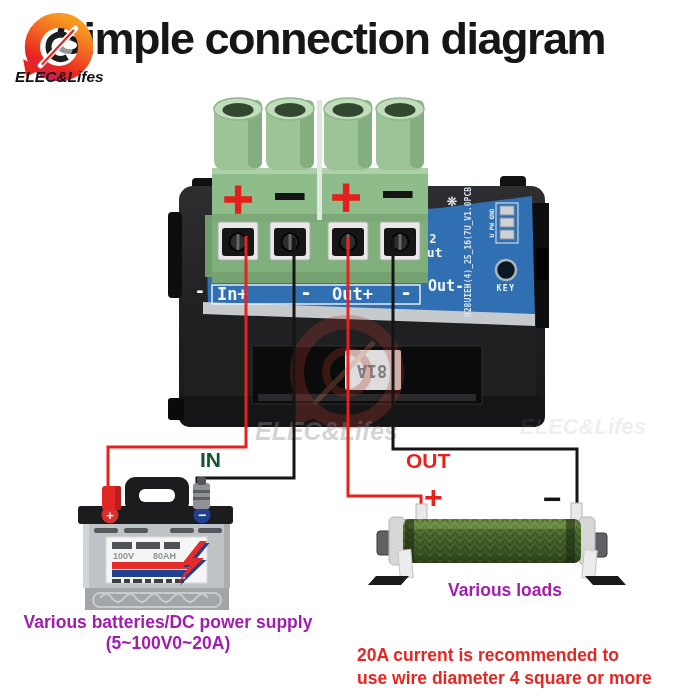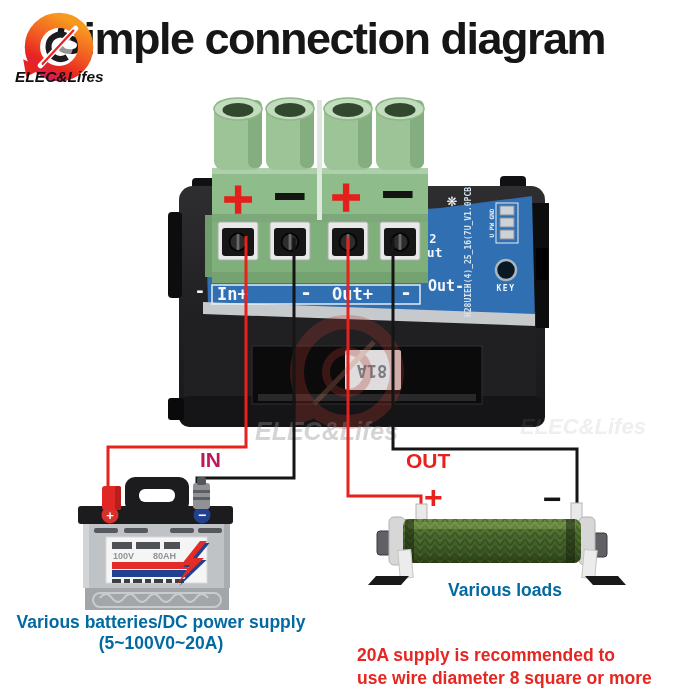--- a/index.html
+++ b/index.html
@@ -3,26 +3,26 @@
 <meta charset="utf-8">
 <style>
   html,body{margin:0;padding:0;background:#fff;}
   #stage{position:relative;width:700px;height:700px;background:#fff;overflow:hidden;
          font-family:"Liberation Sans",sans-serif;}
   #scene{position:absolute;left:0;top:0;}
   .abs{position:absolute;white-space:nowrap;}
   .title{left:55px;top:13px;font-size:45px;font-weight:700;letter-spacing:-1.5px;color:#161616;z-index:2;}
   .logo{left:14px;top:4px;width:88px;height:88px;z-index:3;}
   .brand{left:15px;top:68px;font-size:15.5px;font-style:italic;font-weight:700;color:#0f0f0f;z-index:4;}
-  .in-label{left:200px;top:448px;font-size:21px;font-weight:800;color:#be185d;z-index:5;}
+  .in-label{left:200px;top:448px;font-size:21px;font-weight:800;color:#14532d;z-index:5;}
   .out-label{left:406px;top:449px;font-size:21px;font-weight:800;color:#e8211d;z-index:5;}
   .load-plus{left:424px;top:479px;font-size:32px;font-weight:800;color:#e8211d;z-index:5;}
   .load-minus{left:543px;top:481px;font-size:32px;font-weight:800;color:#141414;z-index:5;}
-  .caption{position:absolute;text-align:center;font-size:17.5px;font-weight:700;color:#0369a1;line-height:21px;z-index:5;}
-  .bat-caption{left:11px;top:612px;width:300px;}
+  .caption{position:absolute;text-align:center;font-size:17.5px;font-weight:700;color:#a21caf;line-height:21px;z-index:5;}
+  .bat-caption{left:18px;top:612px;width:300px;}
   .load-caption{left:405px;top:580px;width:200px;}
   .note{position:absolute;left:357px;top:644px;font-size:17.5px;font-weight:700;color:#e62621;line-height:23px;z-index:5;}
   
   text{font-family:"Liberation Sans",sans-serif;}
   .sk{font-family:"DejaVu Sans Mono","Liberation Mono",monospace;font-weight:bold;fill:#f2f6fa;}
   .mark{font-family:"DejaVu Sans",sans-serif;font-weight:bold;}
   .wm{font-style:italic;font-weight:bold;fill:#8d8d8d;}
 </style>
 </head>
 <body>
@@ -278,17 +278,17 @@
   <div class="caption bat-caption">
     <div>Various batteries/DC power supply</div>
     <div>(5~100V0~20A)</div>
   </div>
 
   <div class="caption load-caption">
     <div>Various loads</div>
   </div>
 
   <div class="note">
-    <div>20A supply is recommended to</div>
-    <div>use wire diameter 8 square or more</div>
+    <div>20A current is recommended to</div>
+    <div>use wire diameter 4 square or more</div>
   </div>
 
 </div>
 
 </body></html>

